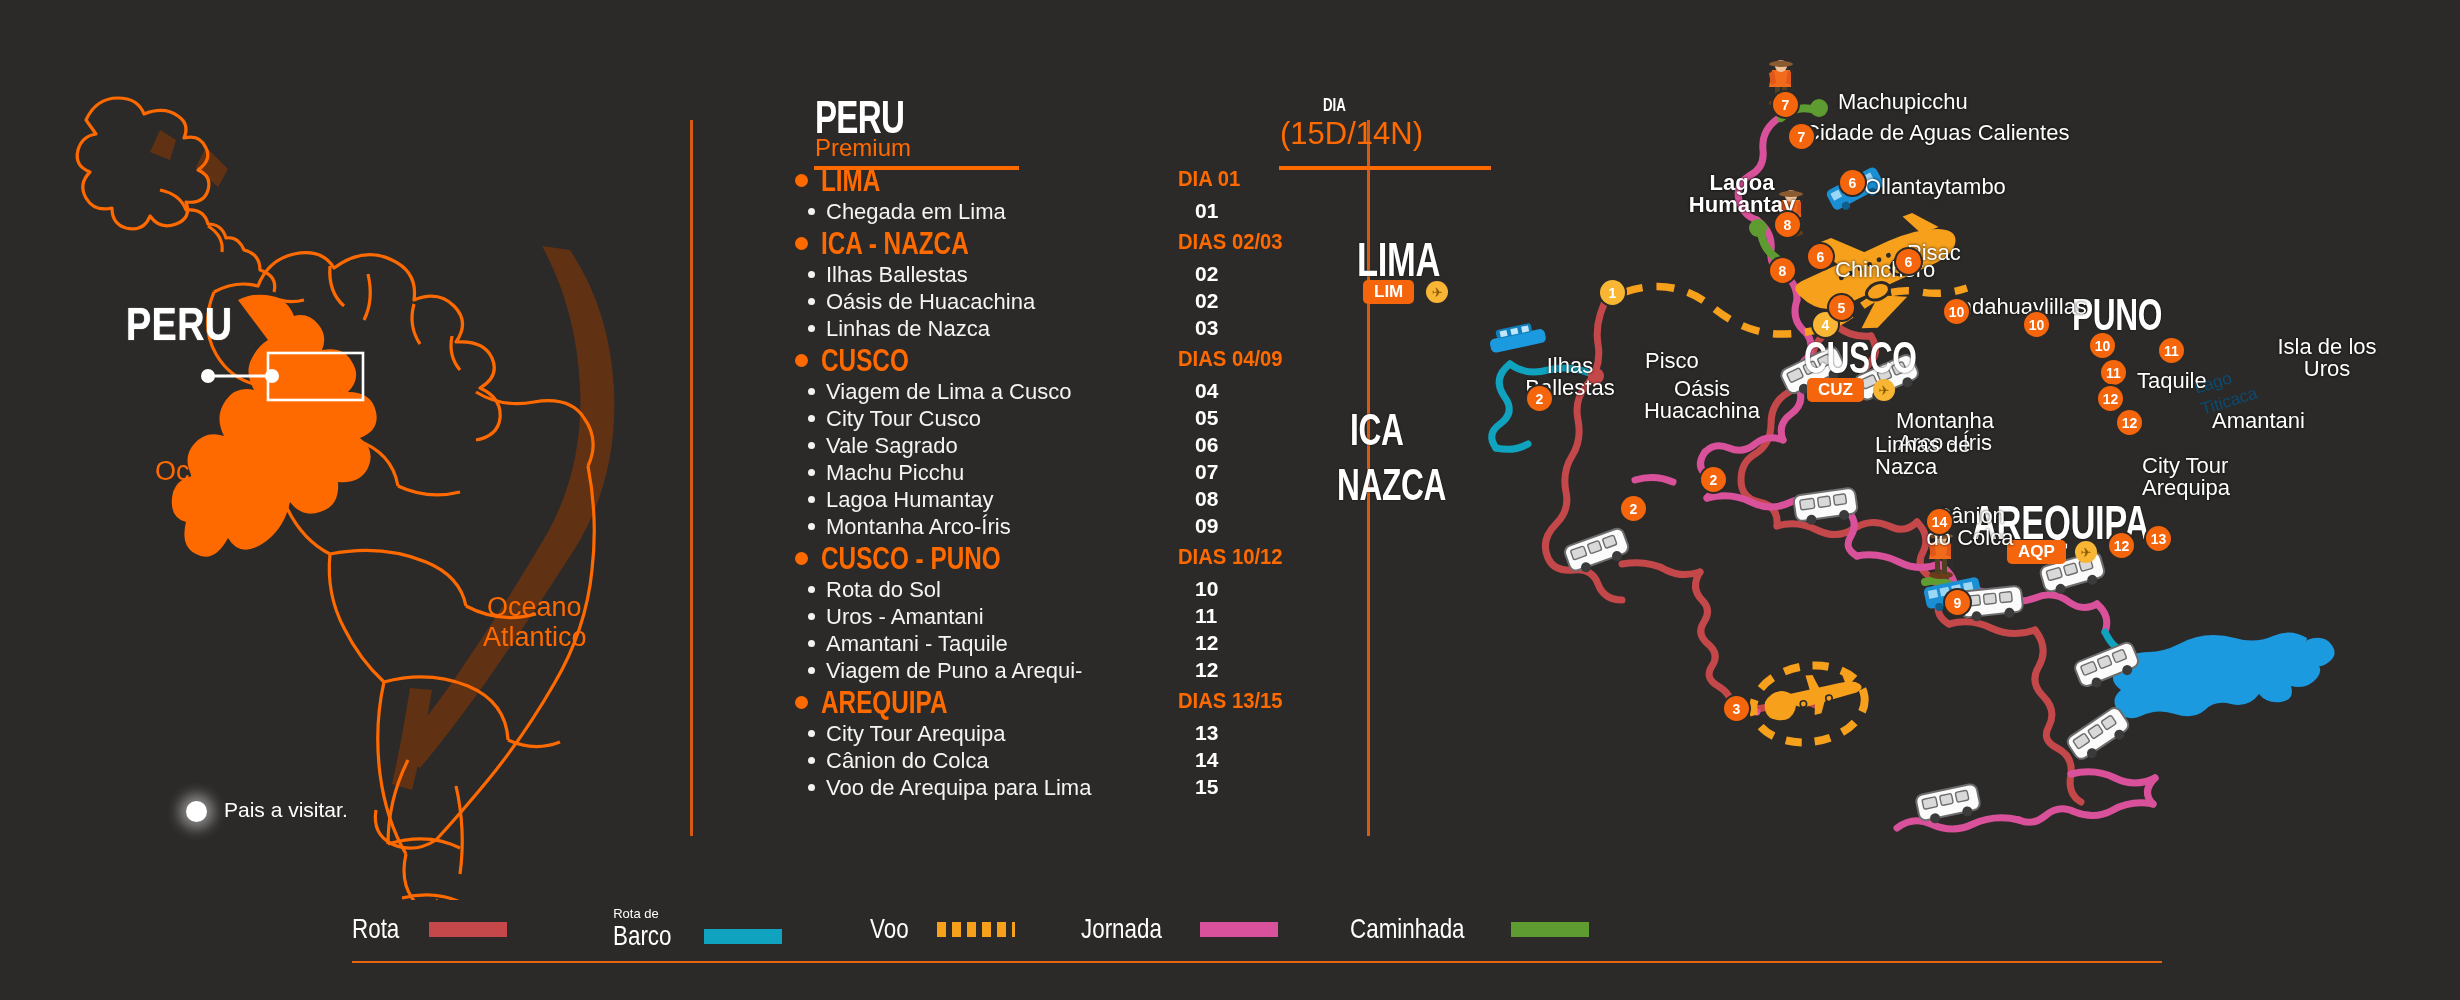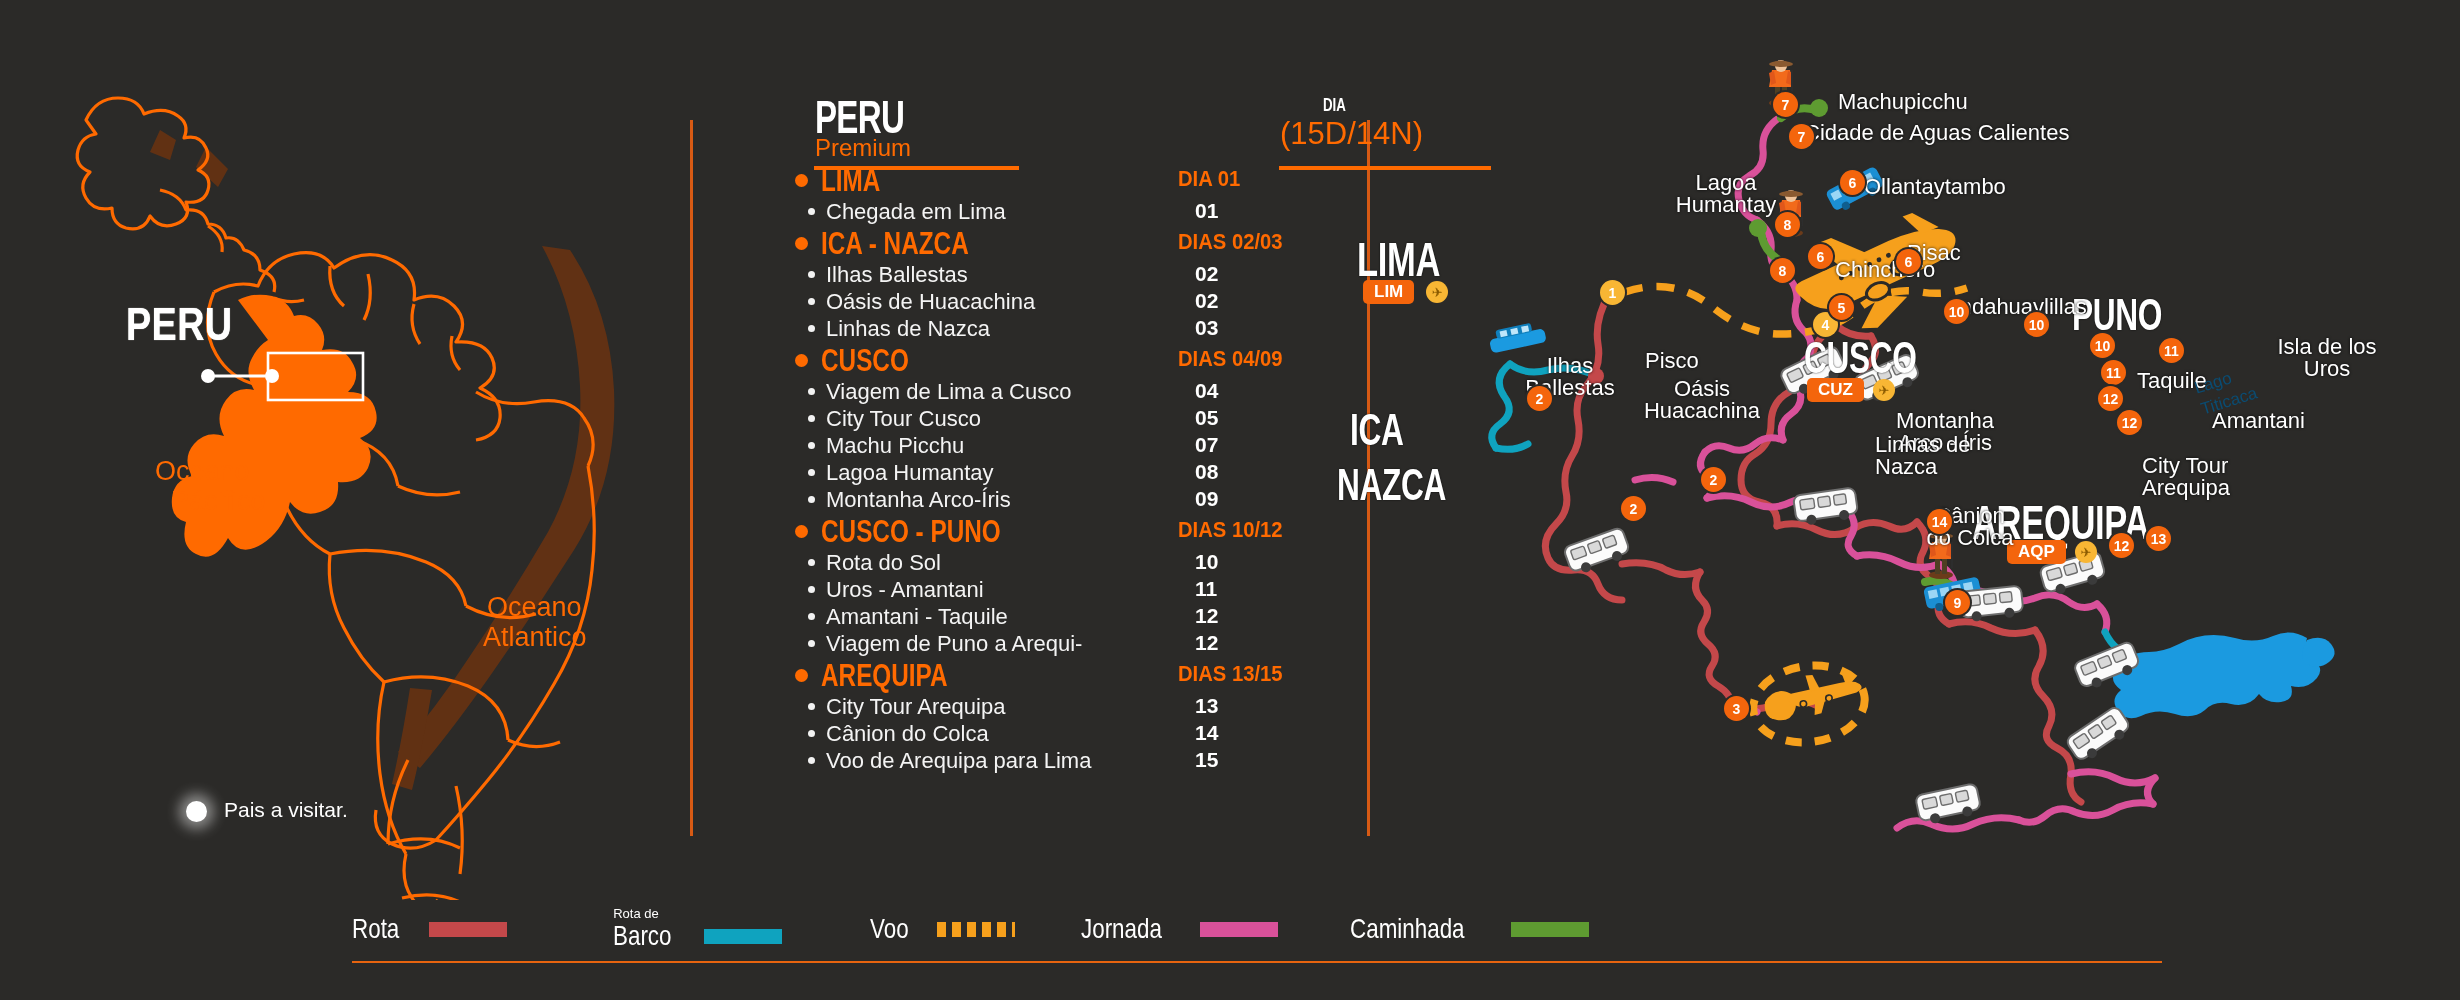--- a/index.html
+++ b/index.html
@@ -233,20 +233,25 @@
         </div>
         <div class="act">
           <span class="act-bullet"></span>
           <span class="act-name">Viagem de Lima a Cusco</span>
           <span class="act-day">04</span>
         </div>
         <div class="act">
           <span class="act-bullet"></span>
           <span class="act-name">City Tour Cusco</span>
           <span class="act-day">05</span>
+        </div>
+        <div class="act">
+          <span class="act-bullet"></span>
+          <span class="act-name">Vale Sagrado</span>
+          <span class="act-day">06</span>
         </div>
         <div class="act">
           <span class="act-bullet"></span>
           <span class="act-name">Machu Picchu</span>
           <span class="act-day">07</span>
         </div>
         <div class="act">
           <span class="act-bullet"></span>
           <span class="act-name">Lagoa Humantay</span>
           <span class="act-day">08</span>
@@ -527,21 +532,21 @@
     <span class="cond">AREQUIPA</span>
   </div>
   <div class="code" style="left:640px;top:540px;">
     <span class="code-pill">AQP</span>
     <span class="code-plane">✈</span>
   </div>
 
   <div class="poi" style="left:471px;top:91px;">Machupicchu</div>
   <div class="poi" style="left:437px;top:122px;">Cidade de Aguas Calientes</div>
   <div class="poi" style="left:497px;top:176px;">Ollantaytambo</div>
-  <div class="poi c" style="left:304px;top:172px;width:110px;">
+  <div class="poi c" style="left:320px;top:172px;width:110px;font-weight:bold;">
     <div>Lagoa</div>
     <div>Humantay</div>
   </div>
   <div class="poi" style="left:540px;top:242px;">Pisac</div>
   <div class="poi" style="left:468px;top:259px;">Chinchero</div>
   <div class="poi" style="left:578px;top:296px;">Andahuaylillas</div>
   <div class="poi c" style="left:523px;top:375px;width:110px;margin-top:35px;">
     <div>Montanha</div>
     <div>Arco - Íris</div>
   </div>

